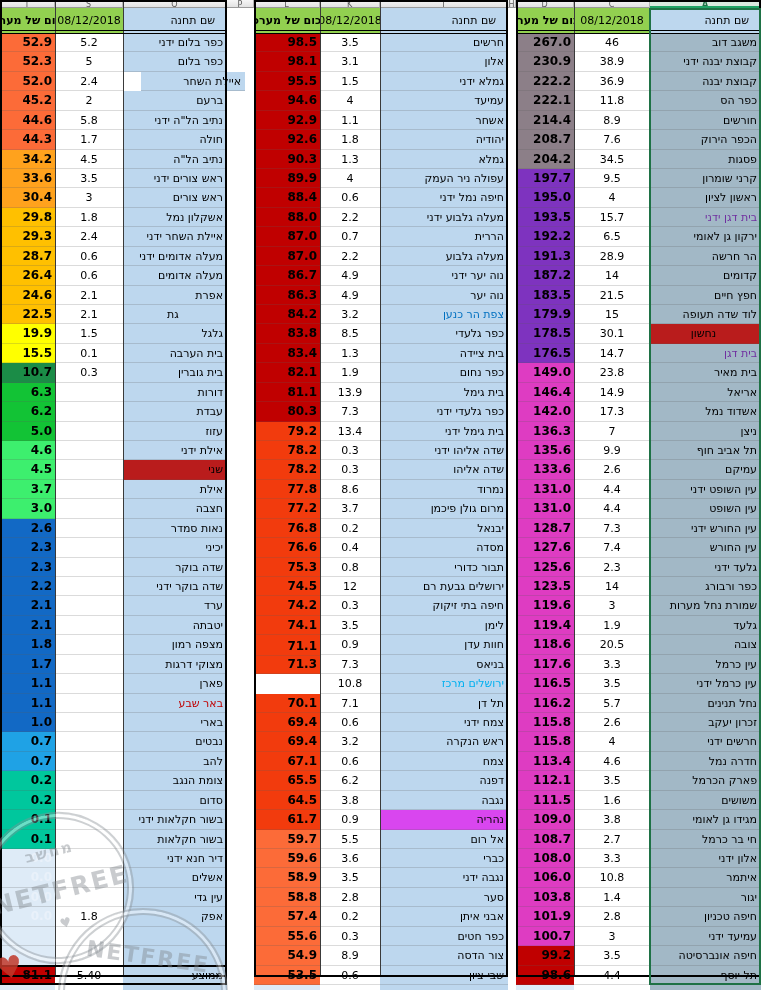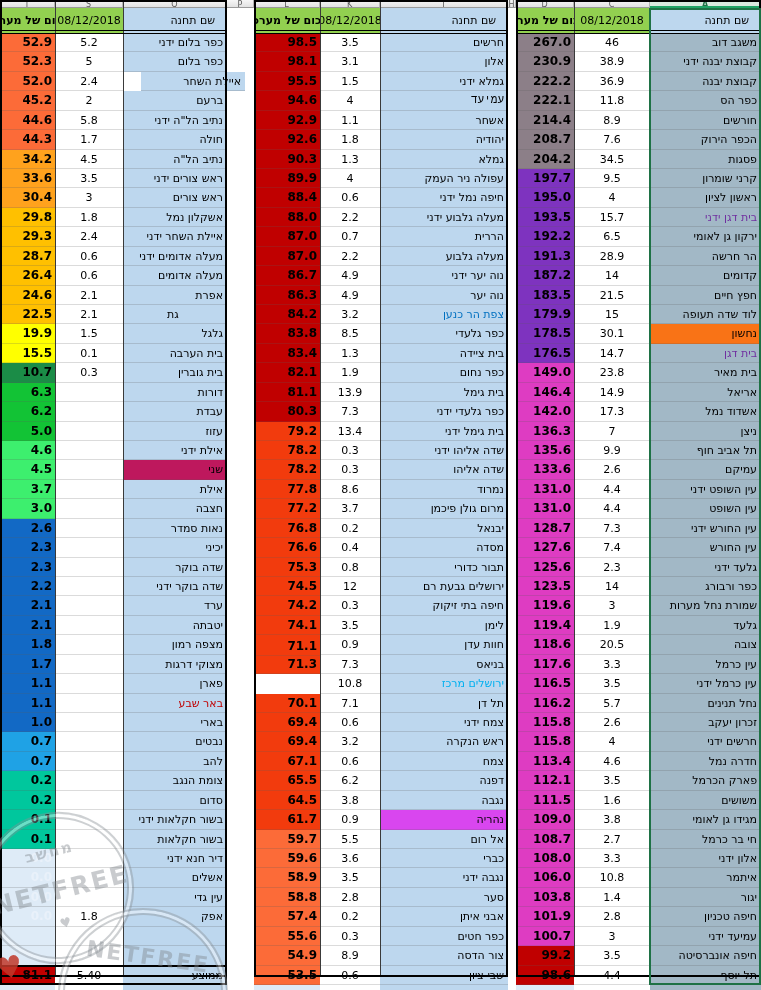--- a/index.html
+++ b/index.html
@@ -117,21 +117,21 @@
       <div class="cell d gridline" style="left: 55px; top: 402.132px; width: 68px; height: 19.428px; line-height: 19px;"></div>
       <div class="cell s gridline" style="left: 123px; top: 402.132px; width: 104px; height: 19.428px; background: rgb(189, 215, 238); line-height: 19px;">עבדת</div>
       <div class="cell v gridline" style="left: 0px; top: 421.56px; width: 55px; height: 19.428px; background: rgb(18, 195, 53); line-height: 19px;">5.0</div>
       <div class="cell d gridline" style="left: 55px; top: 421.56px; width: 68px; height: 19.428px; line-height: 19px;"></div>
       <div class="cell s gridline" style="left: 123px; top: 421.56px; width: 104px; height: 19.428px; background: rgb(189, 215, 238); line-height: 19px;">עזוז</div>
       <div class="cell v gridline" style="left: 0px; top: 440.988px; width: 55px; height: 19.428px; background: rgb(61, 239, 110); line-height: 19px;">4.6</div>
       <div class="cell d gridline" style="left: 55px; top: 440.988px; width: 68px; height: 19.428px; line-height: 19px;"></div>
       <div class="cell s gridline" style="left: 123px; top: 440.988px; width: 104px; height: 19.428px; background: rgb(189, 215, 238); line-height: 19px;">אילת ידני</div>
       <div class="cell v gridline" style="left: 0px; top: 460.416px; width: 55px; height: 19.428px; background: rgb(61, 239, 110); line-height: 19px;">4.5</div>
       <div class="cell d gridline" style="left: 55px; top: 460.416px; width: 68px; height: 19.428px; line-height: 19px;"></div>
-      <div class="cell s gridline" style="left: 123px; top: 460.416px; width: 104px; height: 19.428px; background: #be185d; line-height: 19px; padding-left: 8px;">שני</div>
+      <div class="cell s gridline" style="left: 123px; top: 460.416px; width: 104px; height: 19.428px; background: #b91c1c; line-height: 19px; padding-left: 8px;">שני</div>
       <div class="cell v gridline" style="left: 0px; top: 479.844px; width: 55px; height: 19.428px; background: rgb(61, 239, 110); line-height: 19px;">3.7</div>
       <div class="cell d gridline" style="left: 55px; top: 479.844px; width: 68px; height: 19.428px; line-height: 19px;"></div>
       <div class="cell s gridline" style="left: 123px; top: 479.844px; width: 104px; height: 19.428px; background: rgb(189, 215, 238); line-height: 19px;">אילת</div>
       <div class="cell v gridline" style="left: 0px; top: 499.272px; width: 55px; height: 19.428px; background: rgb(61, 239, 110); line-height: 19px;">3.0</div>
       <div class="cell d gridline" style="left: 55px; top: 499.272px; width: 68px; height: 19.428px; line-height: 19px;"></div>
       <div class="cell s gridline" style="left: 123px; top: 499.272px; width: 104px; height: 19.428px; background: rgb(189, 215, 238); line-height: 19px;">חצבה</div>
       <div class="cell v gridline" style="left: 0px; top: 518.7px; width: 55px; height: 19.428px; background: rgb(18, 105, 197); line-height: 19px;">2.6</div>
       <div class="cell d gridline" style="left: 55px; top: 518.7px; width: 68px; height: 19.428px; line-height: 19px;"></div>
       <div class="cell s gridline" style="left: 123px; top: 518.7px; width: 104px; height: 19.428px; background: rgb(189, 215, 238); line-height: 19px;">נאות סמדר</div>
       <div class="cell v gridline" style="left: 0px; top: 538.128px; width: 55px; height: 19.428px; background: rgb(18, 105, 197); line-height: 19px;">2.3</div>
@@ -212,21 +212,21 @@
       <div class="cell d gridline" style="left: 320px; top: 33px; width: 60px; height: 19.428px; line-height: 19px;">3.5</div>
       <div class="cell s gridline" style="left: 380px; top: 33px; width: 128px; height: 19.428px; background: rgb(189, 215, 238); line-height: 19px;">חרשים</div>
       <div class="cell v gridline" style="left: 254px; top: 52.428px; width: 66px; height: 19.428px; background: rgb(192, 0, 0); line-height: 19px;">98.1</div>
       <div class="cell d gridline" style="left: 320px; top: 52.428px; width: 60px; height: 19.428px; line-height: 19px;">3.1</div>
       <div class="cell s gridline" style="left: 380px; top: 52.428px; width: 128px; height: 19.428px; background: rgb(189, 215, 238); line-height: 19px;">אלון</div>
       <div class="cell v gridline" style="left: 254px; top: 71.856px; width: 66px; height: 19.428px; background: rgb(192, 0, 0); line-height: 19px;">95.5</div>
       <div class="cell d gridline" style="left: 320px; top: 71.856px; width: 60px; height: 19.428px; line-height: 19px;">1.5</div>
       <div class="cell s gridline" style="left: 380px; top: 71.856px; width: 128px; height: 19.428px; background: rgb(189, 215, 238); line-height: 19px;">גמלא ידני</div>
       <div class="cell v gridline" style="left: 254px; top: 91.284px; width: 66px; height: 19.428px; background: rgb(192, 0, 0); line-height: 19px;">94.6</div>
       <div class="cell d gridline" style="left: 320px; top: 91.284px; width: 60px; height: 19.428px; line-height: 19px;">4</div>
-      <div class="cell s gridline" style="left: 380px; top: 91.284px; width: 128px; height: 19.428px; background: rgb(189, 215, 238); line-height: 19px; font-family: Liberation Mono, monospace;">עמיעד</div>
+      <div class="cell s gridline" style="left: 380px; top: 91.284px; width: 128px; height: 19.428px; background: rgb(189, 215, 238); line-height: 19px;">עמיעד</div>
       <div class="cell v gridline" style="left: 254px; top: 110.712px; width: 66px; height: 19.428px; background: rgb(192, 0, 0); line-height: 19px;">92.9</div>
       <div class="cell d gridline" style="left: 320px; top: 110.712px; width: 60px; height: 19.428px; line-height: 19px;">1.1</div>
       <div class="cell s gridline" style="left: 380px; top: 110.712px; width: 128px; height: 19.428px; background: rgb(189, 215, 238); line-height: 19px;">אשחר</div>
       <div class="cell v gridline" style="left: 254px; top: 130.14px; width: 66px; height: 19.428px; background: rgb(192, 0, 0); line-height: 19px;">92.6</div>
       <div class="cell d gridline" style="left: 320px; top: 130.14px; width: 60px; height: 19.428px; line-height: 19px;">1.8</div>
       <div class="cell s gridline" style="left: 380px; top: 130.14px; width: 128px; height: 19.428px; background: rgb(189, 215, 238); line-height: 19px;">יהודיה</div>
       <div class="cell v gridline" style="left: 254px; top: 149.568px; width: 66px; height: 19.428px; background: rgb(192, 0, 0); line-height: 19px;">90.3</div>
       <div class="cell d gridline" style="left: 320px; top: 149.568px; width: 60px; height: 19.428px; line-height: 19px;">1.3</div>
       <div class="cell s gridline" style="left: 380px; top: 149.568px; width: 128px; height: 19.428px; background: rgb(189, 215, 238); line-height: 19px;">גמלא</div>
       <div class="cell v gridline" style="left: 254px; top: 168.996px; width: 66px; height: 19.428px; background: rgb(192, 0, 0); line-height: 19px;">89.9</div>
@@ -400,21 +400,21 @@
       <div class="cell d gridline" style="left: 574px; top: 266.136px; width: 76px; height: 19.428px; line-height: 19px;">14</div>
       <div class="cell s gridline" style="left: 650px; top: 266.136px; width: 111px; height: 19.428px; background: rgb(162, 184, 198); line-height: 19px;">קדומים</div>
       <div class="cell v gridline" style="left: 516px; top: 285.564px; width: 58px; height: 19.428px; background: rgb(126, 51, 191); line-height: 19px;">183.5</div>
       <div class="cell d gridline" style="left: 574px; top: 285.564px; width: 76px; height: 19.428px; line-height: 19px;">21.5</div>
       <div class="cell s gridline" style="left: 650px; top: 285.564px; width: 111px; height: 19.428px; background: rgb(162, 184, 198); line-height: 19px;">חפץ חיים</div>
       <div class="cell v gridline" style="left: 516px; top: 304.992px; width: 58px; height: 19.428px; background: rgb(126, 51, 191); line-height: 19px;">179.9</div>
       <div class="cell d gridline" style="left: 574px; top: 304.992px; width: 76px; height: 19.428px; line-height: 19px;">15</div>
       <div class="cell s gridline" style="left: 650px; top: 304.992px; width: 111px; height: 19.428px; background: rgb(162, 184, 198); line-height: 19px;">לוד שדה תעופה</div>
       <div class="cell v gridline" style="left: 516px; top: 324.42px; width: 58px; height: 19.428px; background: rgb(126, 51, 191); line-height: 19px;">178.5</div>
       <div class="cell d gridline" style="left: 574px; top: 324.42px; width: 76px; height: 19.428px; line-height: 19px;">30.1</div>
-      <div class="cell s gridline" style="left: 650px; top: 324.42px; width: 111px; height: 19.428px; background: #f97316; line-height: 19px;">נחשון</div>
+      <div class="cell s gridline" style="left: 650px; top: 324.42px; width: 111px; height: 19.428px; background: #b91c1c; line-height: 19px; text-align: center;">נחשון</div>
       <div class="cell v gridline" style="left: 516px; top: 343.848px; width: 58px; height: 19.428px; background: rgb(126, 51, 191); line-height: 19px;">176.5</div>
       <div class="cell d gridline" style="left: 574px; top: 343.848px; width: 76px; height: 19.428px; line-height: 19px;">14.7</div>
       <div class="cell s gridline" style="left: 650px; top: 343.848px; width: 111px; height: 19.428px; background: rgb(162, 184, 198); line-height: 19px; color: rgb(112, 48, 160);">בית דגן</div>
       <div class="cell v gridline" style="left: 516px; top: 363.276px; width: 58px; height: 19.428px; background: rgb(222, 60, 194); line-height: 19px;">149.0</div>
       <div class="cell d gridline" style="left: 574px; top: 363.276px; width: 76px; height: 19.428px; line-height: 19px;">23.8</div>
       <div class="cell s gridline" style="left: 650px; top: 363.276px; width: 111px; height: 19.428px; background: rgb(162, 184, 198); line-height: 19px;">בית מאיר</div>
       <div class="cell v gridline" style="left: 516px; top: 382.704px; width: 58px; height: 19.428px; background: rgb(222, 60, 194); line-height: 19px;">146.4</div>
       <div class="cell d gridline" style="left: 574px; top: 382.704px; width: 76px; height: 19.428px; line-height: 19px;">14.9</div>
       <div class="cell s gridline" style="left: 650px; top: 382.704px; width: 111px; height: 19.428px; background: rgb(162, 184, 198); line-height: 19px;">אריאל</div>
       <div class="cell v gridline" style="left: 516px; top: 402.132px; width: 58px; height: 19.428px; background: rgb(222, 60, 194); line-height: 19px;">142.0</div>

